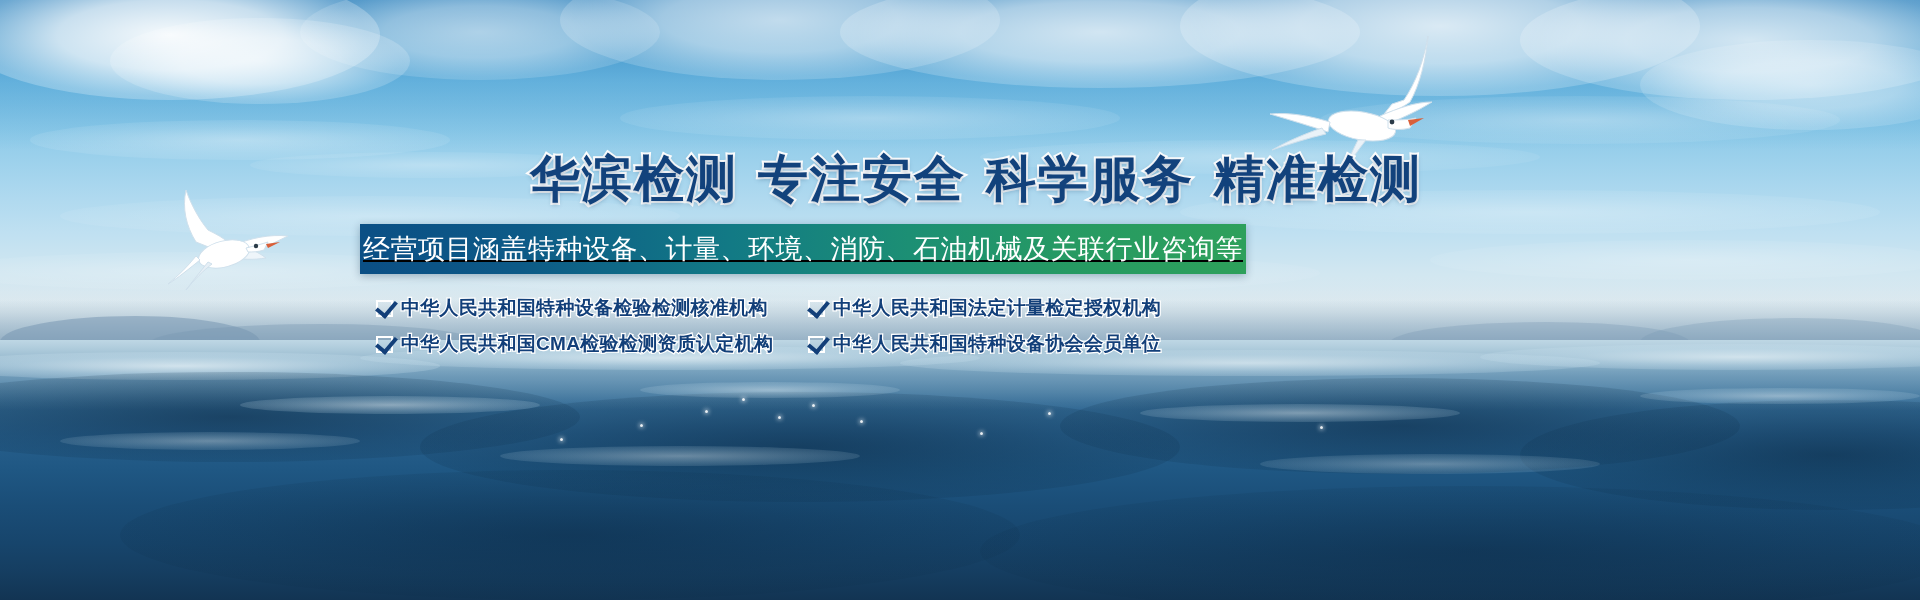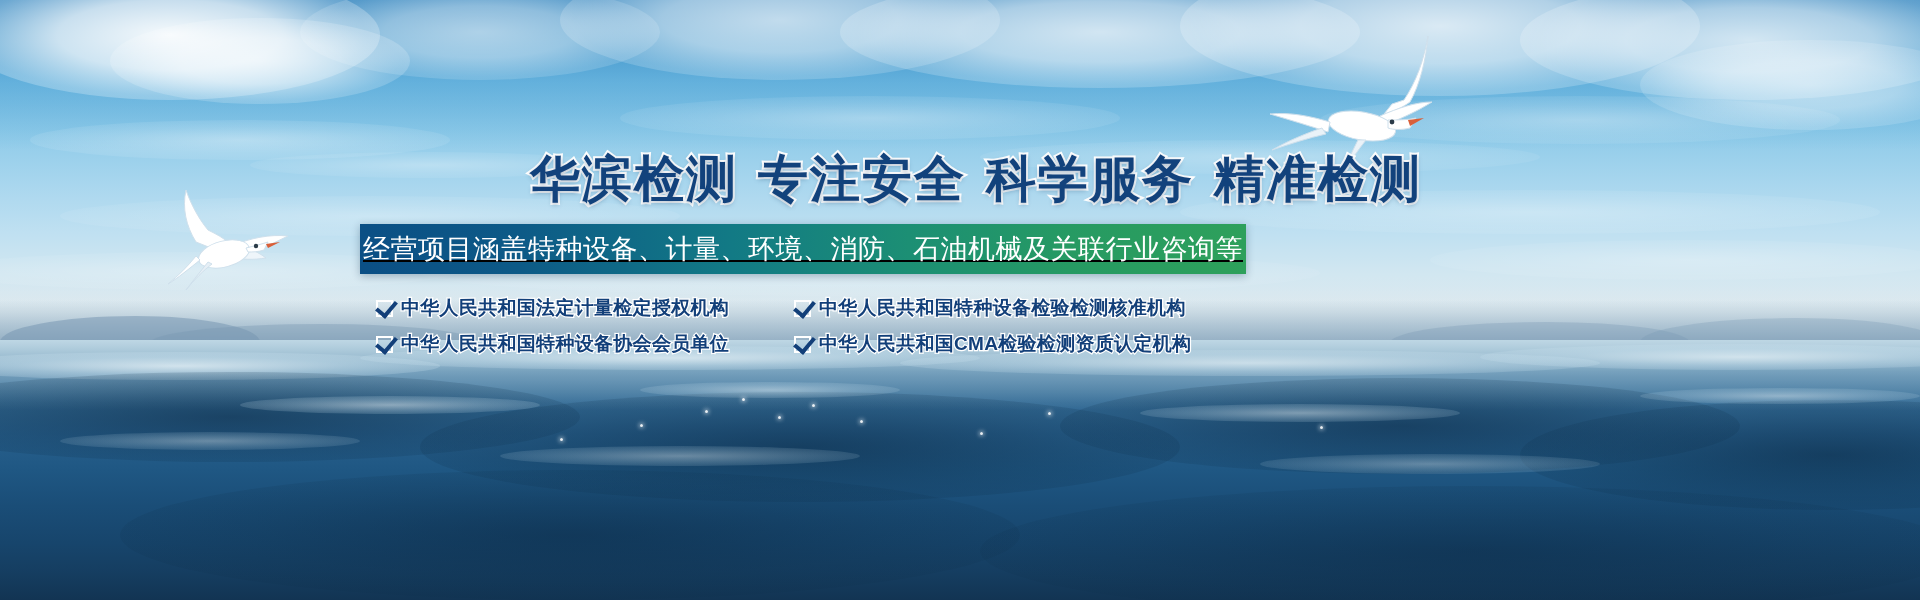--- a/index.html
+++ b/index.html
@@ -322,35 +322,35 @@
     <div class="headline">
       <span class="seg">华滨检测</span><span class="seg">专注安全</span><span class="seg">科学服务</span><span class="seg">精准检测</span>
     </div>
 
     <div class="ribbon">
       <span class="ribbon-text">经营项目涵盖特种设备、计量、环境、消防、石油机械及关联行业咨询等</span>
     </div>
 
     <div class="certs">
       <div class="cert-row">
+        <div class="cert-item left">
+          <span class="check-box"></span>
+          <span class="cert-text">中华人民共和国特种设备检验检测核准机构</span>
+        </div>
         <div class="cert-item right">
           <span class="check-box"></span>
           <span class="cert-text">中华人民共和国法定计量检定授权机构</span>
         </div>
+      </div>
+      <div class="cert-row">
         <div class="cert-item left">
           <span class="check-box"></span>
-          <span class="cert-text">中华人民共和国特种设备检验检测核准机构</span>
+          <span class="cert-text">中华人民共和国CMA检验检测资质认定机构</span>
         </div>
-      </div>
-      <div class="cert-row">
         <div class="cert-item right">
           <span class="check-box"></span>
           <span class="cert-text">中华人民共和国特种设备协会会员单位</span>
         </div>
-        <div class="cert-item left">
-          <span class="check-box"></span>
-          <span class="cert-text">中华人民共和国CMA检验检测资质认定机构</span>
-        </div>
       </div>
     </div>
 
   </div>
 </div>
 
 </body></html>

